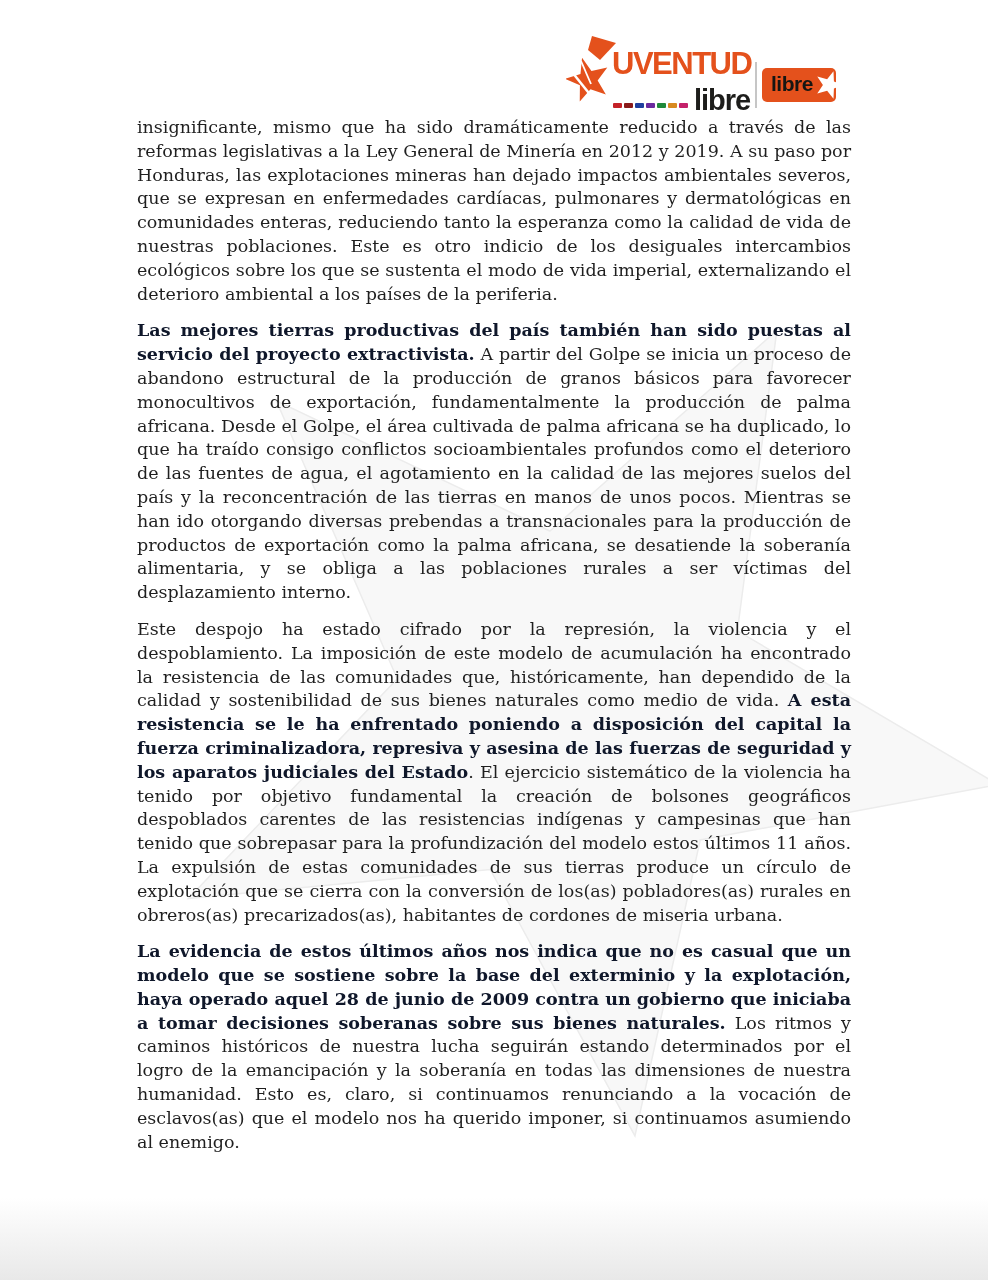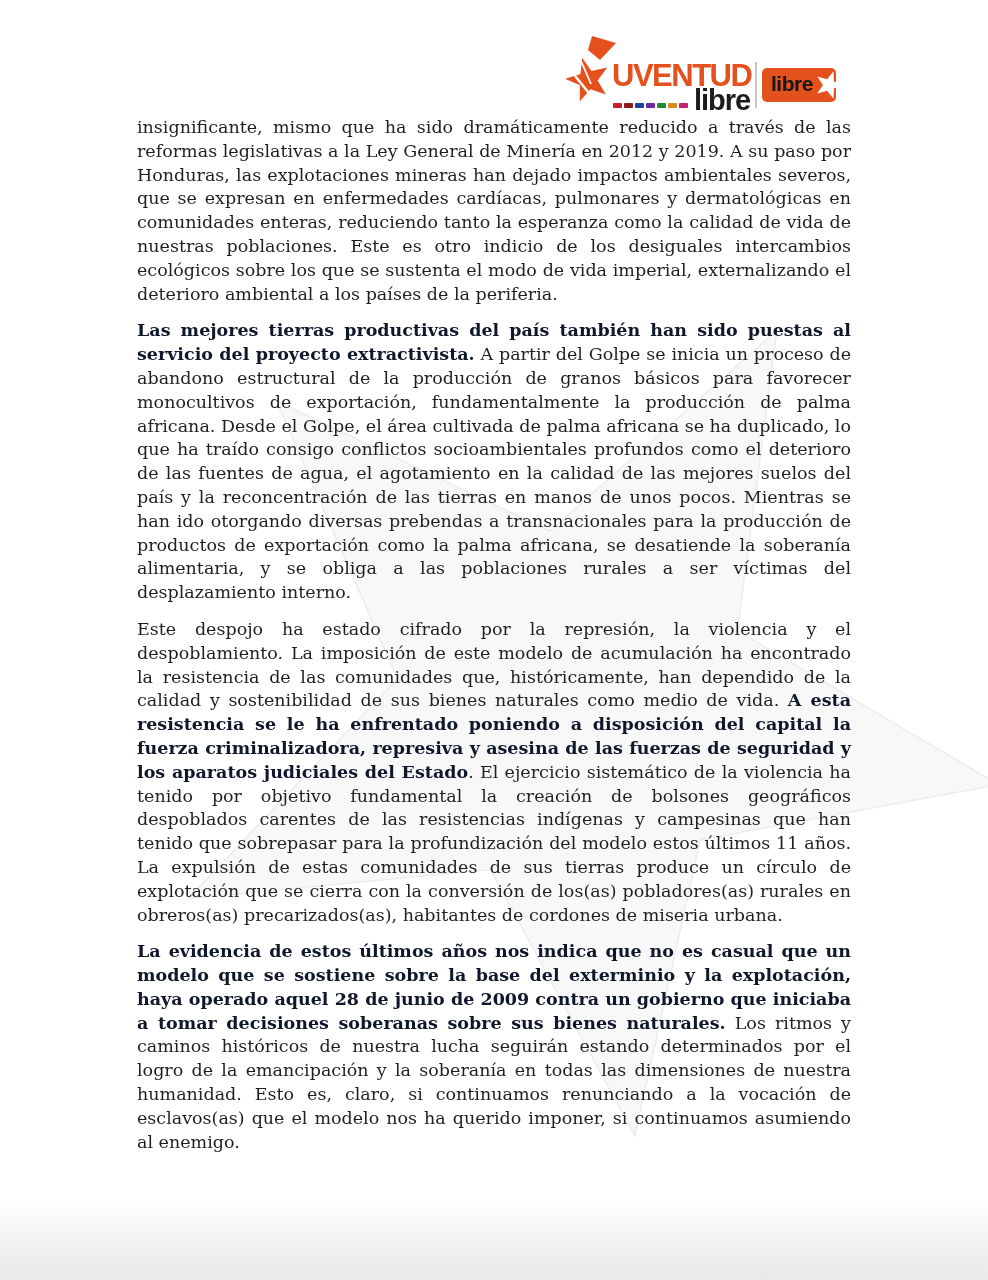--- a/index.html
+++ b/index.html
@@ -5,21 +5,21 @@
   html,body{margin:0;padding:0;background:#fff;}
   .page{position:relative;width:988px;height:1280px;background:#ffffff;overflow:hidden;
         font-family:"DejaVu Serif", serif;}
   .watermark{position:absolute;left:0;top:0;z-index:0;pointer-events:none;}
   .bottom-fade{position:absolute;left:0;bottom:0;width:988px;height:82px;z-index:0;
         background:linear-gradient(to bottom, rgba(235,235,235,0), rgba(231,231,231,0.95));}
 
   
   .logo{position:absolute;left:566px;top:36px;width:290px;height:78px;z-index:2;}
   .jstar{position:absolute;left:0;top:0;}
-  .wordmark-top{position:absolute;left:46px;top:24px;line-height:1;
+  .wordmark-top{position:absolute;left:46px;top:12px;line-height:1;
         font-family:"Liberation Sans", sans-serif;font-weight:800;font-size:31px;
         letter-spacing:-1.5px;color:#e4511c;}
   .logo-row2{position:absolute;left:47px;top:50px;width:150px;display:flex;align-items:flex-end;}
   .tagline{display:flex;align-items:center;margin:0 4px 7px 0;}
   .tagline i{display:inline-block;width:9px;height:5px;margin-right:2px;border-radius:1px;}
   .wordmark-bottom{line-height:1;font-family:"Liberation Sans", sans-serif;font-weight:800;
         font-size:29px;letter-spacing:-1px;color:#1d1d1b;}
   .logo-divider{position:absolute;left:189px;top:26px;width:2px;height:46px;background:#c6c6c6;}
   .libre-box{position:absolute;left:196px;top:32px;width:74px;height:34px;background:#e4511c;
         border-radius:5px;}

